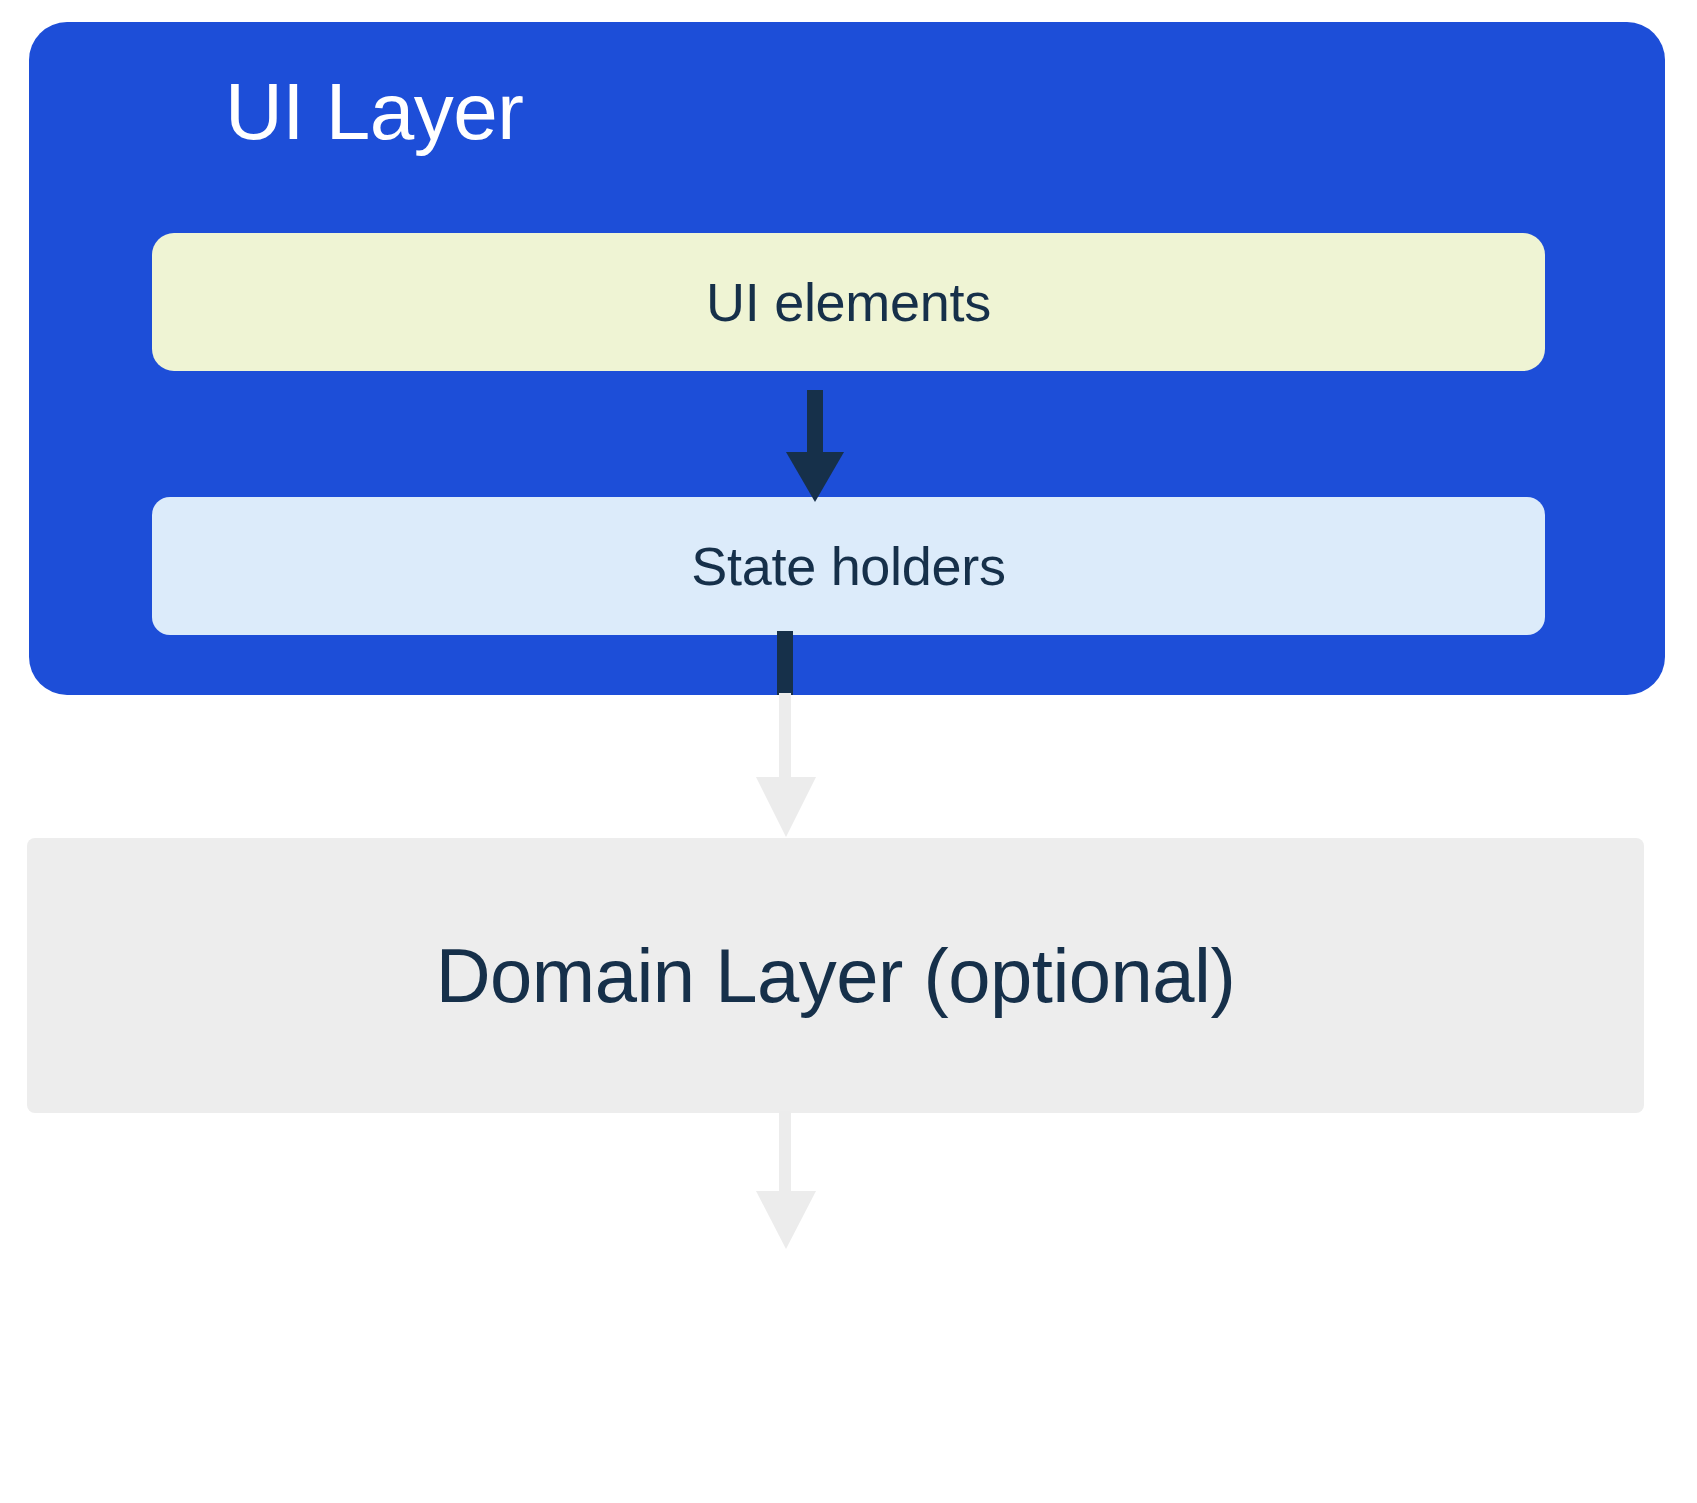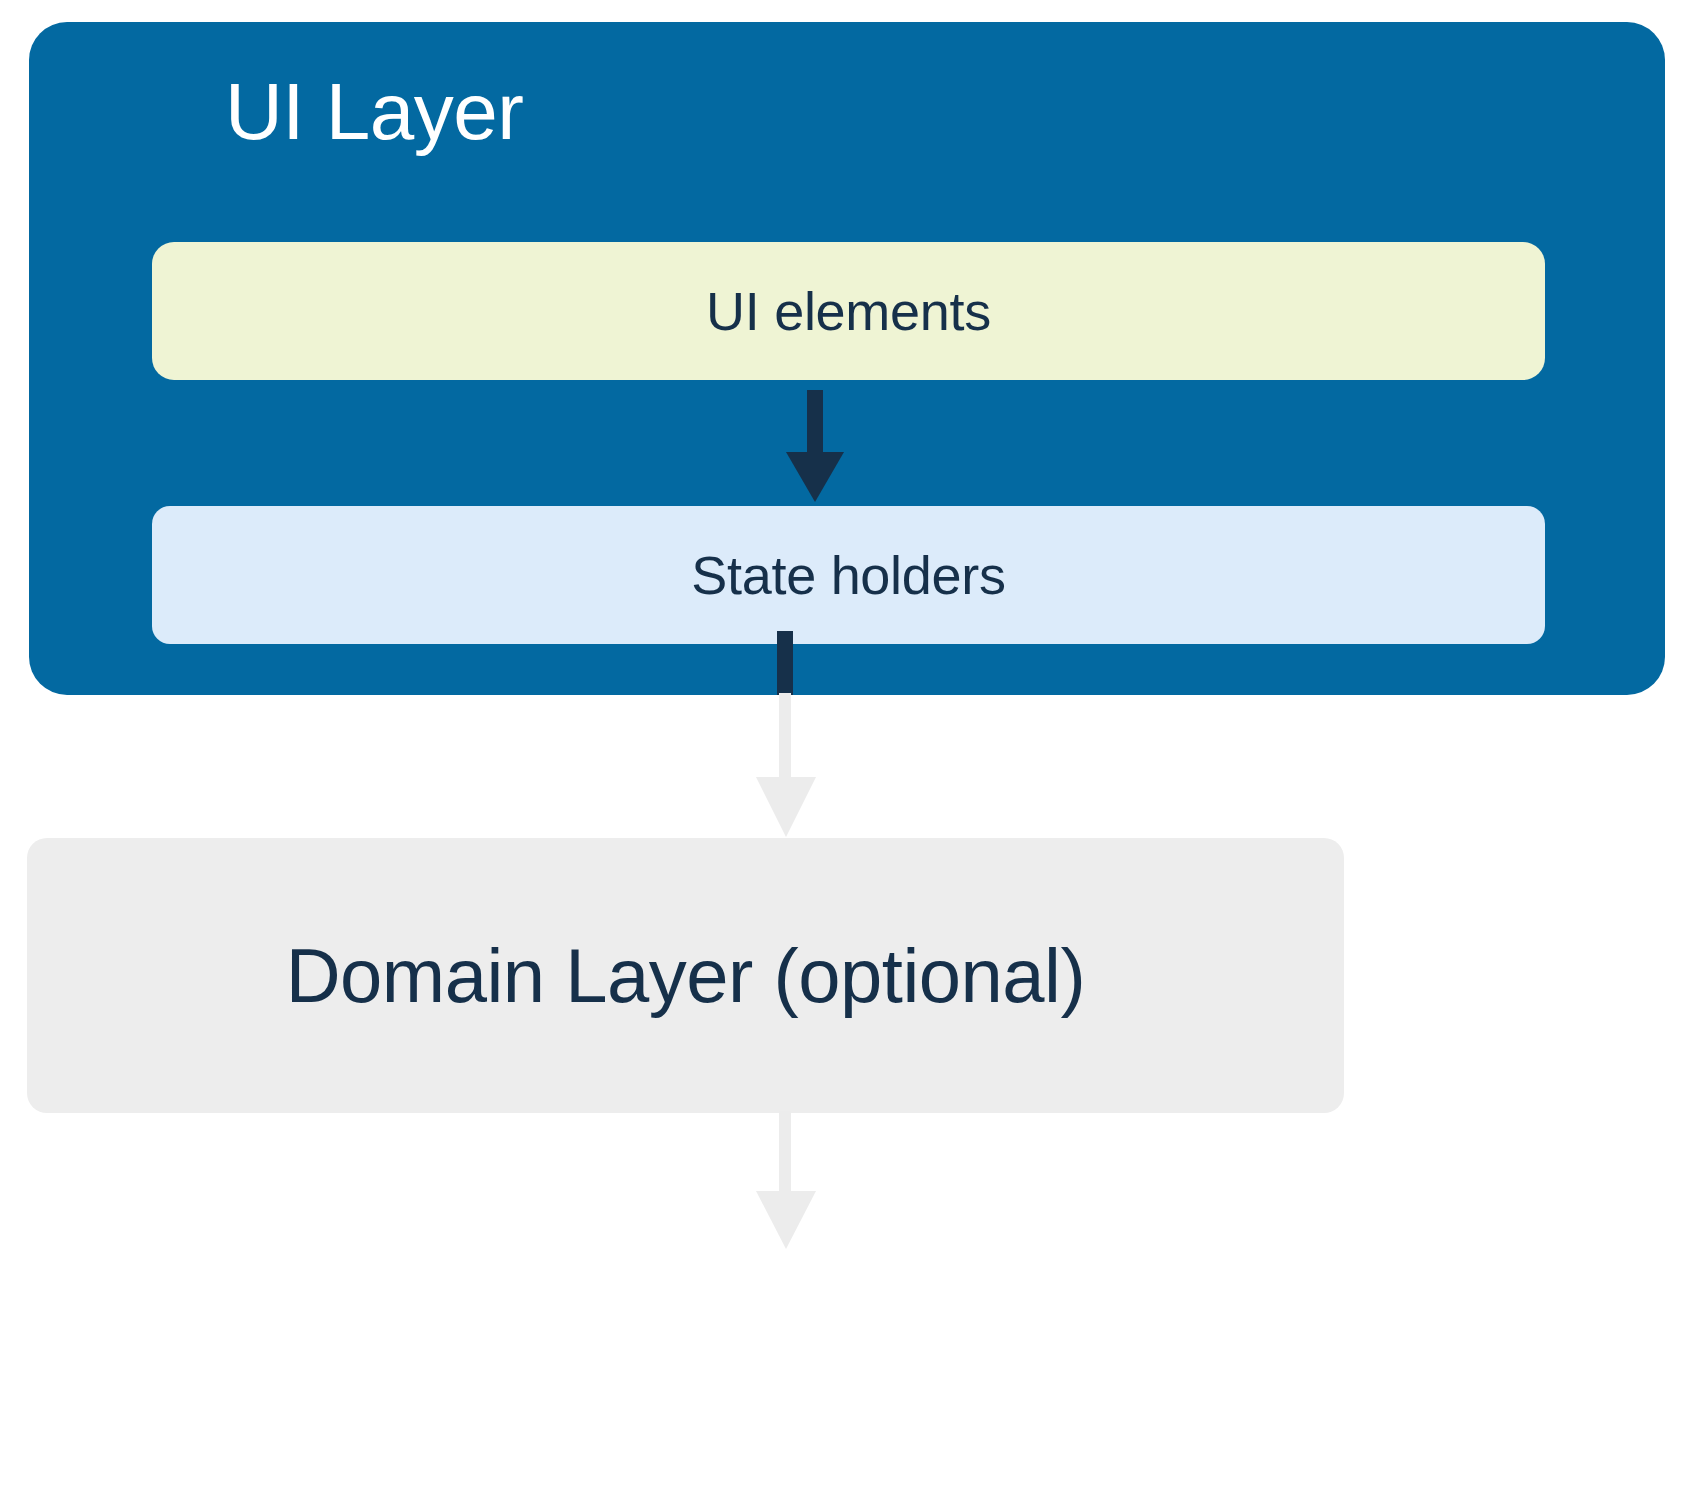--- a/index.html
+++ b/index.html
@@ -18,21 +18,21 @@
     overflow: hidden;
   }
 
   
   .ui-layer-container {
     position: absolute;
     left: 29px;
     top: 22px;
     width: 1636px;
     height: 673px;
-    background: #0369a1;
+    background: #1d4ed8;
     border-radius: 38px;
     box-sizing: border-box;
   }
   .ui-layer-title {
     position: absolute;
     left: 196px;
     top: 46px;
     font-size: 80px;
     line-height: 1.1;
     color: #ffffff;
@@ -45,21 +45,20 @@
   .inner-box {
     position: absolute;
     left: 123px;
     width: 1393px;
     height: 138px;
     border-radius: 22px;
     display: flex;
     align-items: center;
     justify-content: center;
     box-sizing: border-box;
-    margin-top: 9px;
   }
   .inner-box .box-label {
     font-size: 54px;
     color: #16304A;
     font-weight: 400;
     letter-spacing: -0.3px;
     white-space: nowrap;
   }
   .box-ui-elements {
     top: 211px;
@@ -68,22 +67,22 @@
   .box-state-holders {
     top: 475px;
     background: #DCEBFA;
     border-radius: 18px;
   }
 
   
   .outer-box {
     position: absolute;
     left: 27px;
-    width: 1317px;
-    border-radius: 20px;
+    width: 1617px;
+    border-radius: 8px;
     background: #EDEDED;
     display: flex;
     align-items: center;
     justify-content: center;
     box-sizing: border-box;
   }
   .outer-box .box-label {
     font-size: 76px;
     color: #16304A;
     font-weight: 400;

